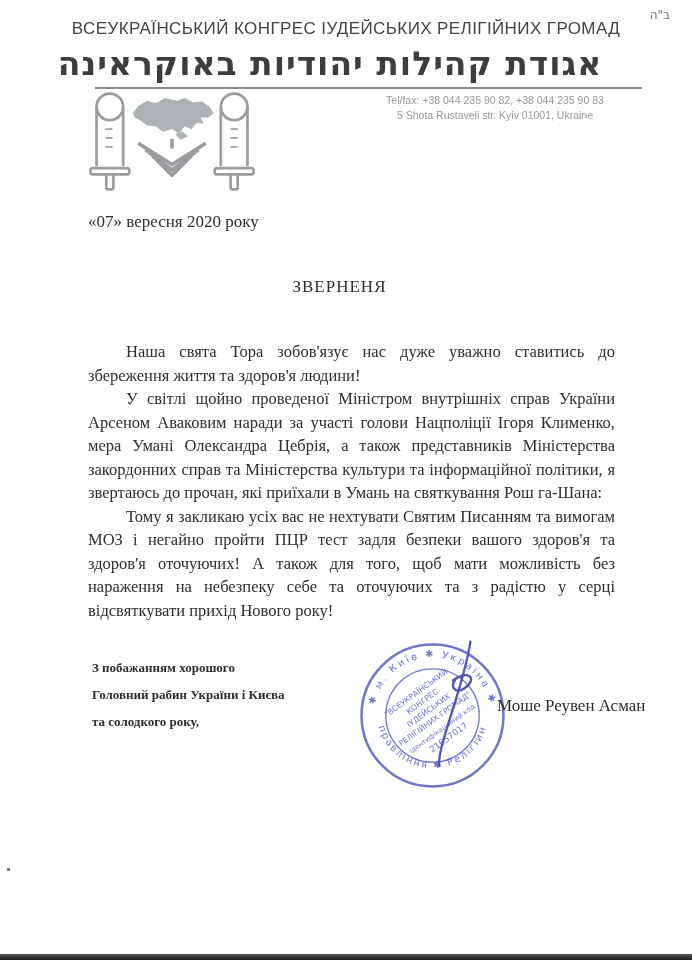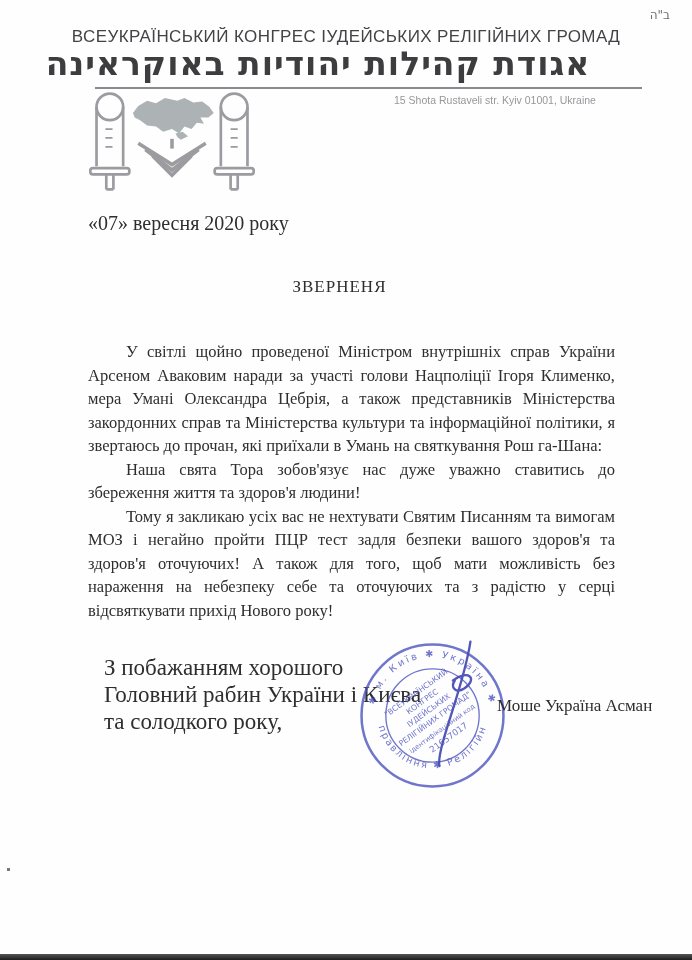--- a/index.html
+++ b/index.html
@@ -6,51 +6,51 @@
   .page{
     position:relative;width:692px;height:960px;margin:0 auto;
     background:#fefefe;overflow:hidden;
     font-family:"Liberation Serif", serif;color:#2e2e30;
   }
   .bsd{
     position:absolute;top:8px;right:22px;font-family:"DejaVu Sans",sans-serif;
     font-size:12px;color:#6f6f73;direction:rtl;
   }
   .org-uk{
-    position:absolute;top:27px;left:0;width:692px;text-align:center;
+    position:absolute;top:19px;left:0;width:692px;text-align:center;
     font-family:"Liberation Sans",sans-serif;font-size:17px;color:#434347;
     letter-spacing:.4px;
   }
   .org-he{
     position:absolute;top:44px;left:0;width:636px;text-align:center;
     font-family:"DejaVu Sans",sans-serif;font-weight:bold;font-size:33px;
-    color:#3d3d40;direction:rtl;letter-spacing:1px;
+    color:#3d3d40;direction:rtl;letter-spacing:1px;padding-left:12px;
   }
   .header-rule{
     position:absolute;top:87px;left:95px;width:547px;height:0;
     border-top:2.5px solid #8a8a8e;
   }
   .logo{position:absolute;left:83px;top:90px;}
   .contact{
     position:absolute;top:93px;left:300px;width:390px;text-align:center;
     font-family:"Liberation Sans",sans-serif;font-size:10.5px;line-height:15px;
     color:#97979b;
   }
-  .date{position:absolute;top:212px;left:88px;font-size:20px;}
+  .date{position:absolute;top:212px;left:88px;font-size:17px;}
   .title{
     position:absolute;top:277px;left:76px;width:527px;text-align:center;
     font-size:17px;letter-spacing:1px;
   }
   .body-text{
     position:absolute;top:340px;left:88px;width:527px;
     font-size:16.5px;line-height:23.5px;text-align:justify;
   }
   .body-text p{margin:0;text-indent:38px;}
   .closing{
-    position:absolute;top:654px;left:104px;font-size:23px;line-height:27px;
+    position:absolute;top:654px;left:92px;font-size:13px;line-height:27px;font-weight:bold;
   }
   .signer{
     position:absolute;top:696px;left:497px;font-size:17px;white-space:nowrap;
   }
   .stamp{position:absolute;left:345px;top:628px;filter:blur(.2px);opacity:.92;}
   .bottom-strip{
     position:absolute;left:0;bottom:0;width:692px;height:6px;
     background:linear-gradient(#555,#1c1c20);
   }
   .scan-speck{
@@ -95,30 +95,31 @@
       </g>
     </g>
 
     <g fill="#9aa0a4" opacity="0.8">
       <polygon points="56,26 62,18 72,12 82,15 92,9 106,12 114,9 124,14 134,13 142,19 147,26 141,31 132,31 136,38 128,37 122,44 114,41 108,49 100,44 90,47 82,41 72,40 64,34 58,31"></polygon>
       <polygon points="104,49 112,47 118,52 110,56 106,53"></polygon>
     </g>
   </svg>
 
   <div class="contact">
-    <div>15 Shota Rustaveli str. Kyiv 01001, Ukraine</div>
+    <div>Tel/fax: +38 044 235 90 82, +38 044 235 90 83</div>
+    <div>5 Shota Rustaveli str. Kyiv 01001, Ukraine</div>
   </div>
 
   <div class="date">«07» вересня 2020 року</div>
 
   <div class="title">ЗВЕРНЕНЯ</div>
 
   <div class="body-text">
+    <p>Наша свята Тора зобов'язує нас дуже уважно ставитись до збереження життя та здоров'я людини!</p>
     <p>У світлі щойно проведеної Міністром внутрішніх справ України Арсеном Аваковим наради за участі голови Нацполіції Ігоря Клименко, мера Умані Олександра Цебрія, а також представників Міністерства закордонних справ та Міністерства культури та інформаційної політики, я звертаюсь до прочан, які приїхали в Умань на святкування Рош га-Шана:</p>
-    <p>Наша свята Тора зобов'язує нас дуже уважно ставитись до збереження життя та здоров'я людини!</p>
     <p>Тому я закликаю усіх вас не нехтувати Святим Писанням та вимогам МОЗ і негайно пройти ПЦР тест задля безпеки вашого здоров'я та здоров'я оточуючих! А також для того, щоб мати можливість без нараження на небезпеку себе та оточуючих та з радістю у серці відсвяткувати прихід Нового року!</p>
   </div>
 
   <div class="closing">
     <div>З побажанням хорошого</div>
     <div>Головний рабин України і Києва</div>
     <div>та солодкого року,</div>
   </div>
 
   <svg class="stamp" width="175" height="175" viewBox="0 0 180 180">
@@ -145,18 +146,18 @@
         <text x="90" y="109" font-size="7">ідентифікаційний код</text>
         <text x="90" y="121" font-size="9">21657017</text>
       </g>
     </g>
     <g stroke="#3a3fae" stroke-width="2.4" fill="none" stroke-linecap="round" opacity="0.95">
       <path d="M129 14 C 124 48 110 84 101 116 C 98 127 96 136 97 142"></path>
       <path d="M111 54 C 127 42 137 52 123 62 C 114 68 108 61 113 54"></path>
     </g>
   </svg>
 
-  <div class="signer">Моше Україна Асман</div>
+  <div class="signer">Моше Реувен Асман</div>
 
   <div class="scan-speck"></div>
   <div class="bottom-strip"></div>
 
 </div>
 
 </body></html>

